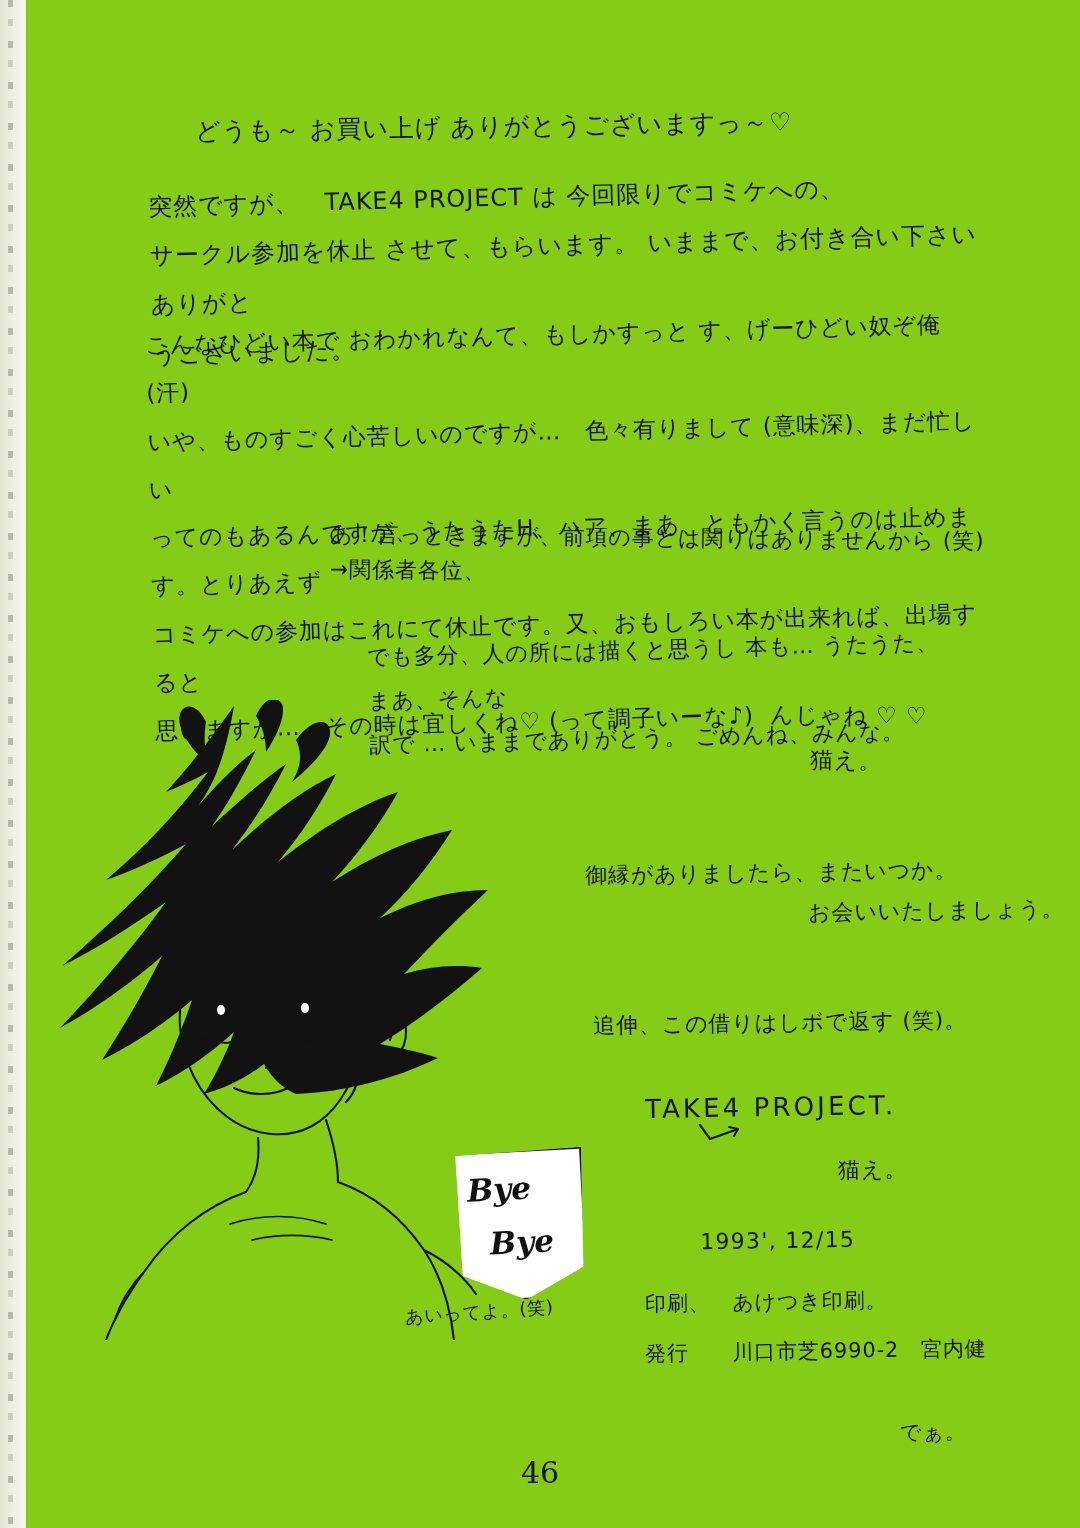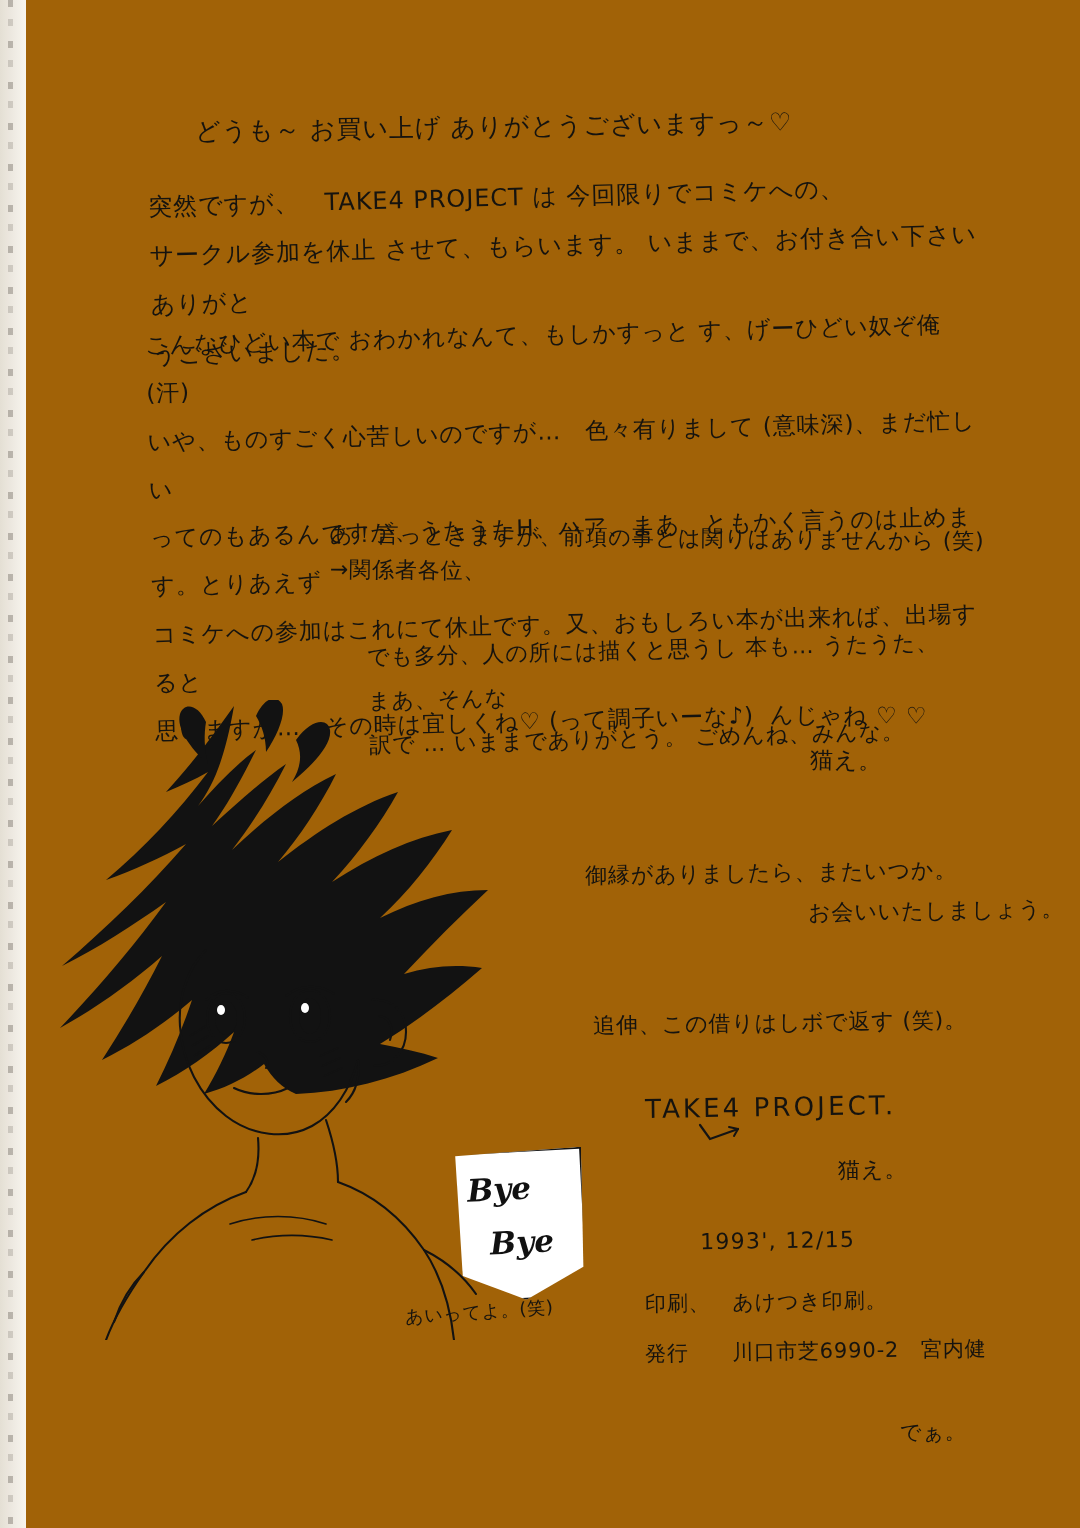--- a/index.html
+++ b/index.html
@@ -4,21 +4,21 @@
 <style>
   html, body {
     margin: 0;
     padding: 0;
     background: #ffffff;
   }
   .page {
     position: relative;
     width: 1080px;
     height: 1528px;
-    background: #a16207;
+    background: #84cc16;
     overflow: hidden;
     font-family: "DejaVu Sans", sans-serif;
     color: #111;
   }
 
   
   .paper-edge {
     position: absolute;
     left: 0; top: 0;
     width: 26px; height: 100%;
@@ -260,14 +260,15 @@
       <path d="M318 482 C352 494 382 518 404 550 C420 574 430 604 434 640"></path>
 
       <path stroke-width="1.6" d="M210 524 C240 514 276 514 306 524"></path>
       <path stroke-width="1.6" d="M232 540 C258 534 286 534 312 540"></path>
 
       <path d="M404 550 C424 560 442 574 456 594"></path>
       <path d="M124 572 C110 586 100 604 94 622"></path>
     </g>
   </svg>
 
+  <div id="page-number">46</div>
 
 </div>
 
 </body></html>

